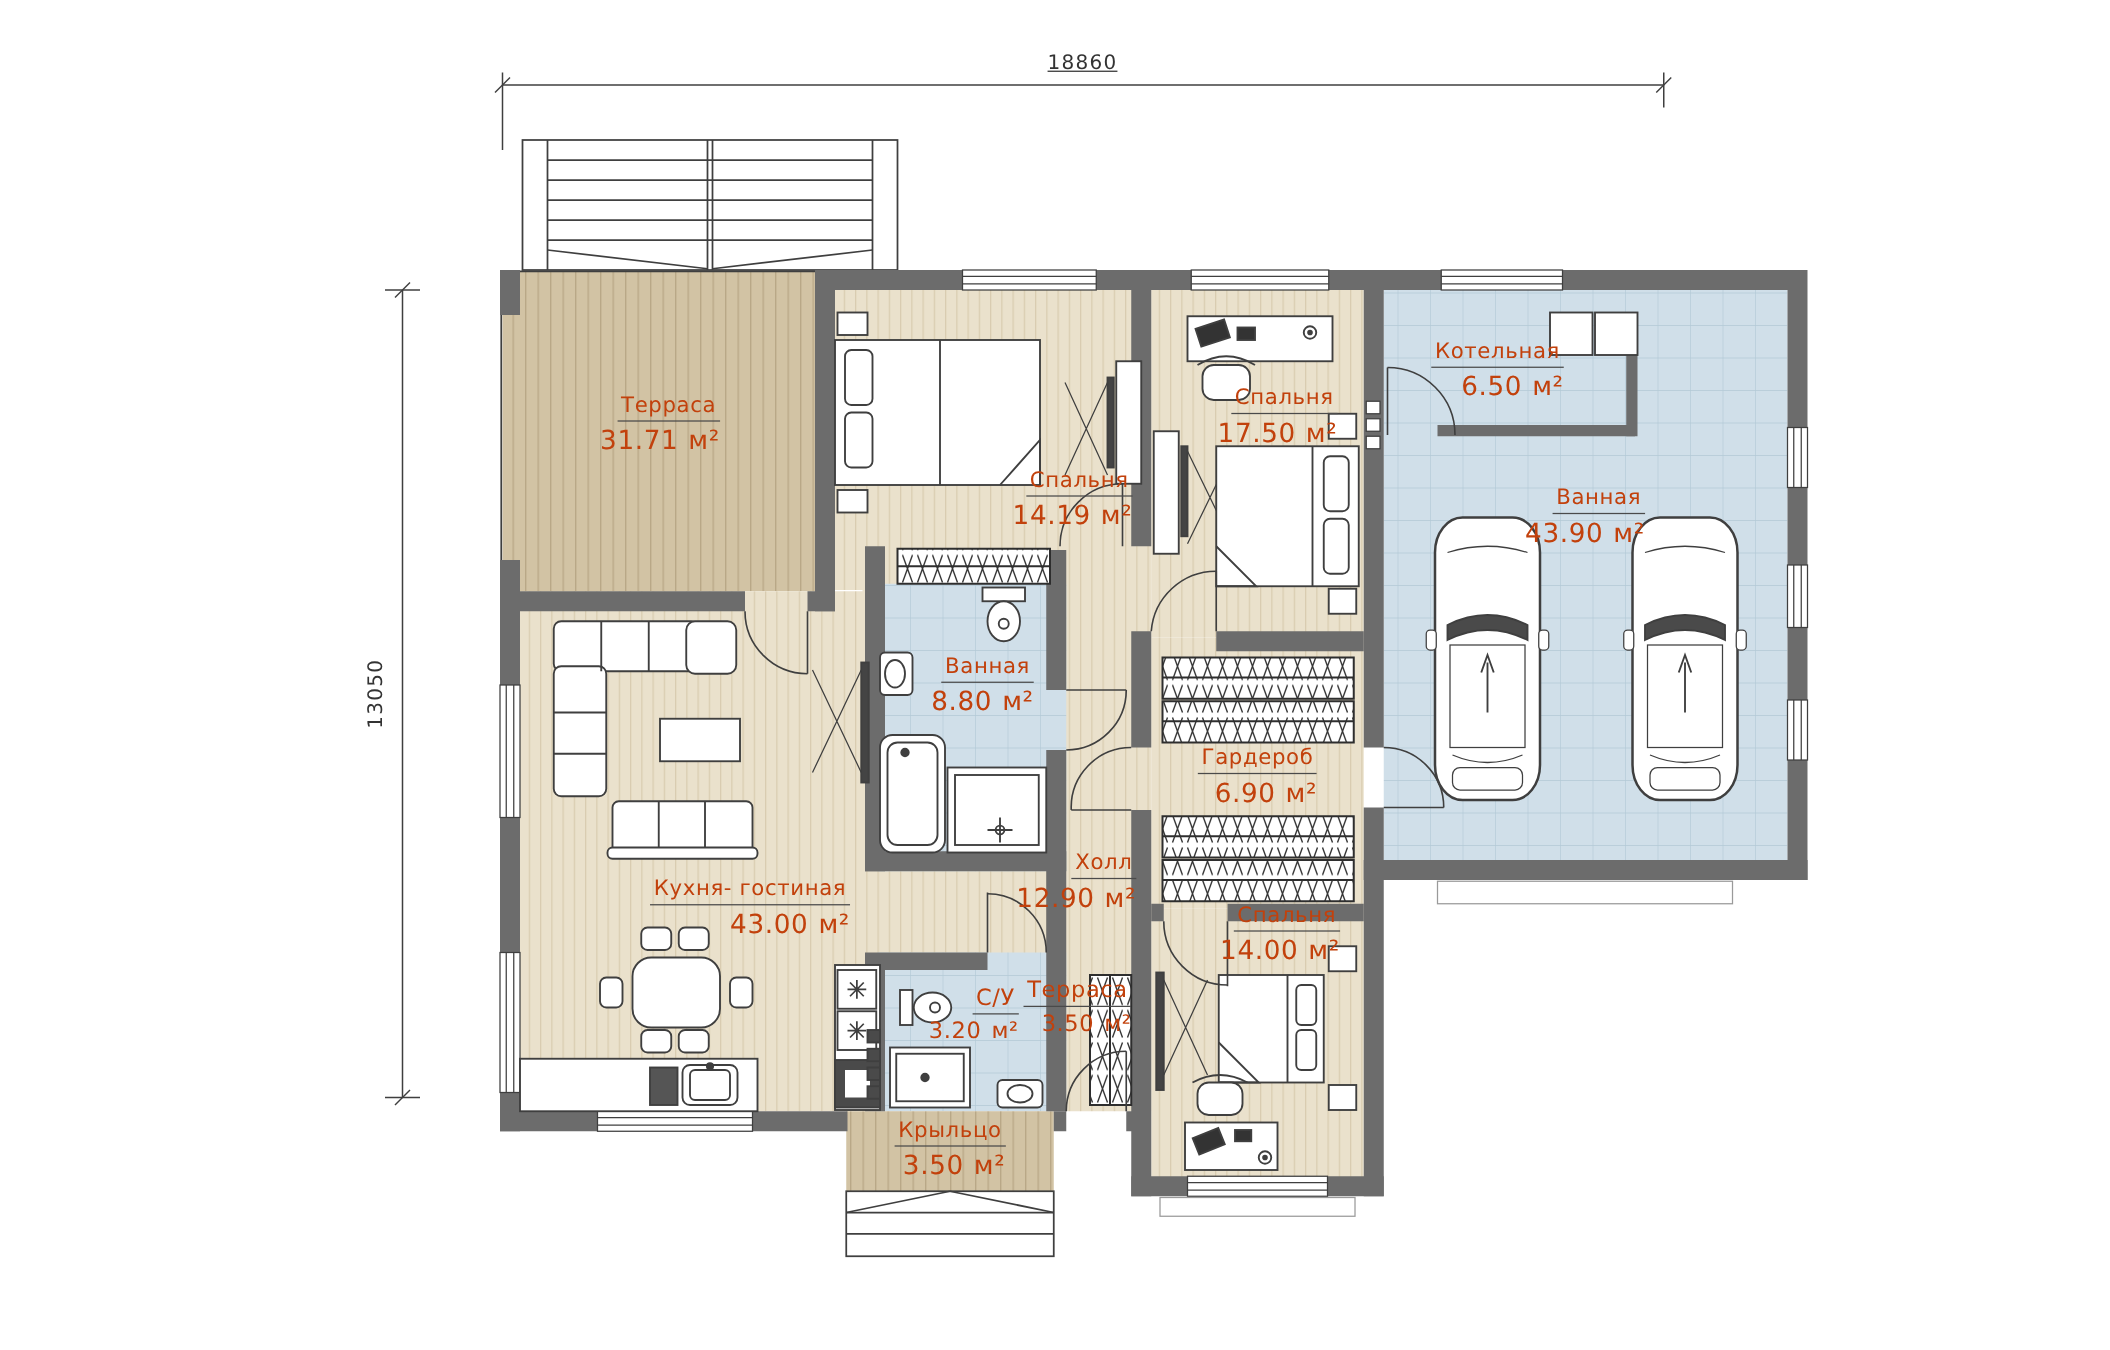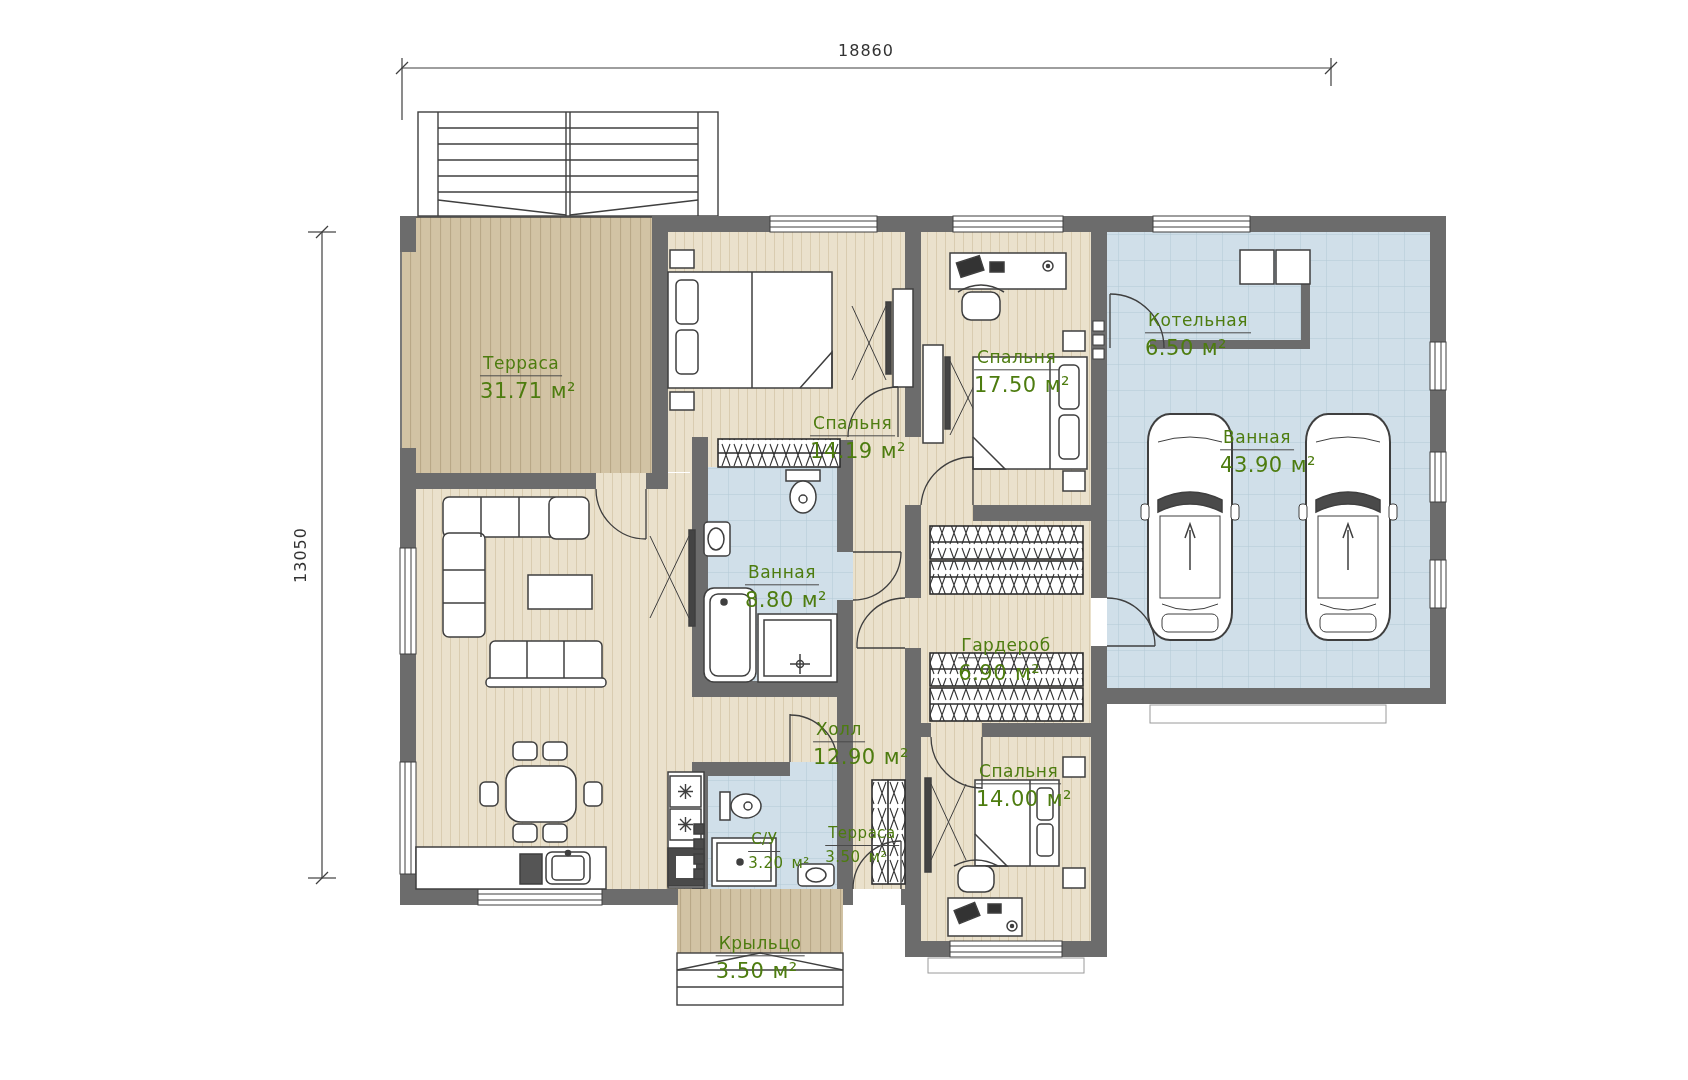--- a/index.html
+++ b/index.html
@@ -1,27 +1,27 @@
 <!DOCTYPE html>
 <html><head>
 <meta charset="utf-8">
 <style>
   html,body{margin:0;padding:0;background:#ffffff;}
   .plan{position:relative;width:1688px;height:1080px;background:#fff;overflow:hidden;
         font-family:"DejaVu Sans","Liberation Sans",sans-serif;}
   .plan svg{position:absolute;left:0;top:0;}
-  .rlabel{position:absolute;transform:translate(-50%,-50%);text-align:left;color:#4d7c0f;
-          line-height:1.3;white-space:nowrap;z-index:5;margin-top:39px;}
+  .rlabel{position:absolute;transform:translate(-50%,-50%);text-align:right;color:#c2410c;
+          line-height:1.3;white-space:nowrap;z-index:5;}
   .rname{display:inline-block;border-bottom:1.6px solid #4a4a4a;padding:0 3px 1px;
          font-size:17px;letter-spacing:.5px;}
   .rarea{display:block;font-size:21px;letter-spacing:.5px;margin-top:2px;}
   .rarea .unit{margin-left:8px;}
-  .rlabel.small .rname,.rlabel.small .rarea{font-size:15px;}
+  .rlabel.small .rname,.rlabel.small .rarea{font-size:18px;}
   .dim{position:absolute;font-size:16px;color:#333;letter-spacing:1px;z-index:5;}
-  .dim-top{transform:translate(-50%,-50%);}
+  .dim-top{transform:translate(-50%,-50%);text-decoration:underline;}
   .dim-left{transform:translate(-50%,-50%) rotate(-90deg);}
 </style>
 </head>
 <body>
 
 <div class="plan">
 <svg width="1688" height="1080" viewBox="0 0 1688 1080">
   <defs>
     <pattern id="pFloor" width="9" height="9" patternUnits="userSpaceOnUse">
       <rect width="9" height="9" fill="#eae1cc"></rect>
@@ -448,20 +448,24 @@
     <span class="rarea"><span>43.90</span><span class="unit">м²</span></span>
   </div>
   <div class="rlabel" style="left:786px;top:549px">
     <span class="rname">Ванная</span>
     <span class="rarea"><span>8.80</span><span class="unit">м²</span></span>
   </div>
   <div class="rlabel" style="left:1006px;top:622px">
     <span class="rname">Гардероб</span>
     <span class="rarea"><span>6.90</span><span class="unit">м²</span></span>
   </div>
+  <div class="rlabel" style="left:600px;top:727px">
+    <span class="rname">Кухня- гостиная</span>
+    <span class="rarea"><span>43.00</span><span class="unit">м²</span></span>
+  </div>
   <div class="rlabel" style="left:861px;top:706px">
     <span class="rname">Холл</span>
     <span class="rarea"><span>12.90</span><span class="unit">м²</span></span>
   </div>
   <div class="rlabel small" style="left:779px;top:812px">
     <span class="rname">С/У</span>
     <span class="rarea"><span>3.20</span><span class="unit">м²</span></span>
   </div>
   <div class="rlabel small" style="left:862px;top:806px">
     <span class="rname">Терраса</span>

